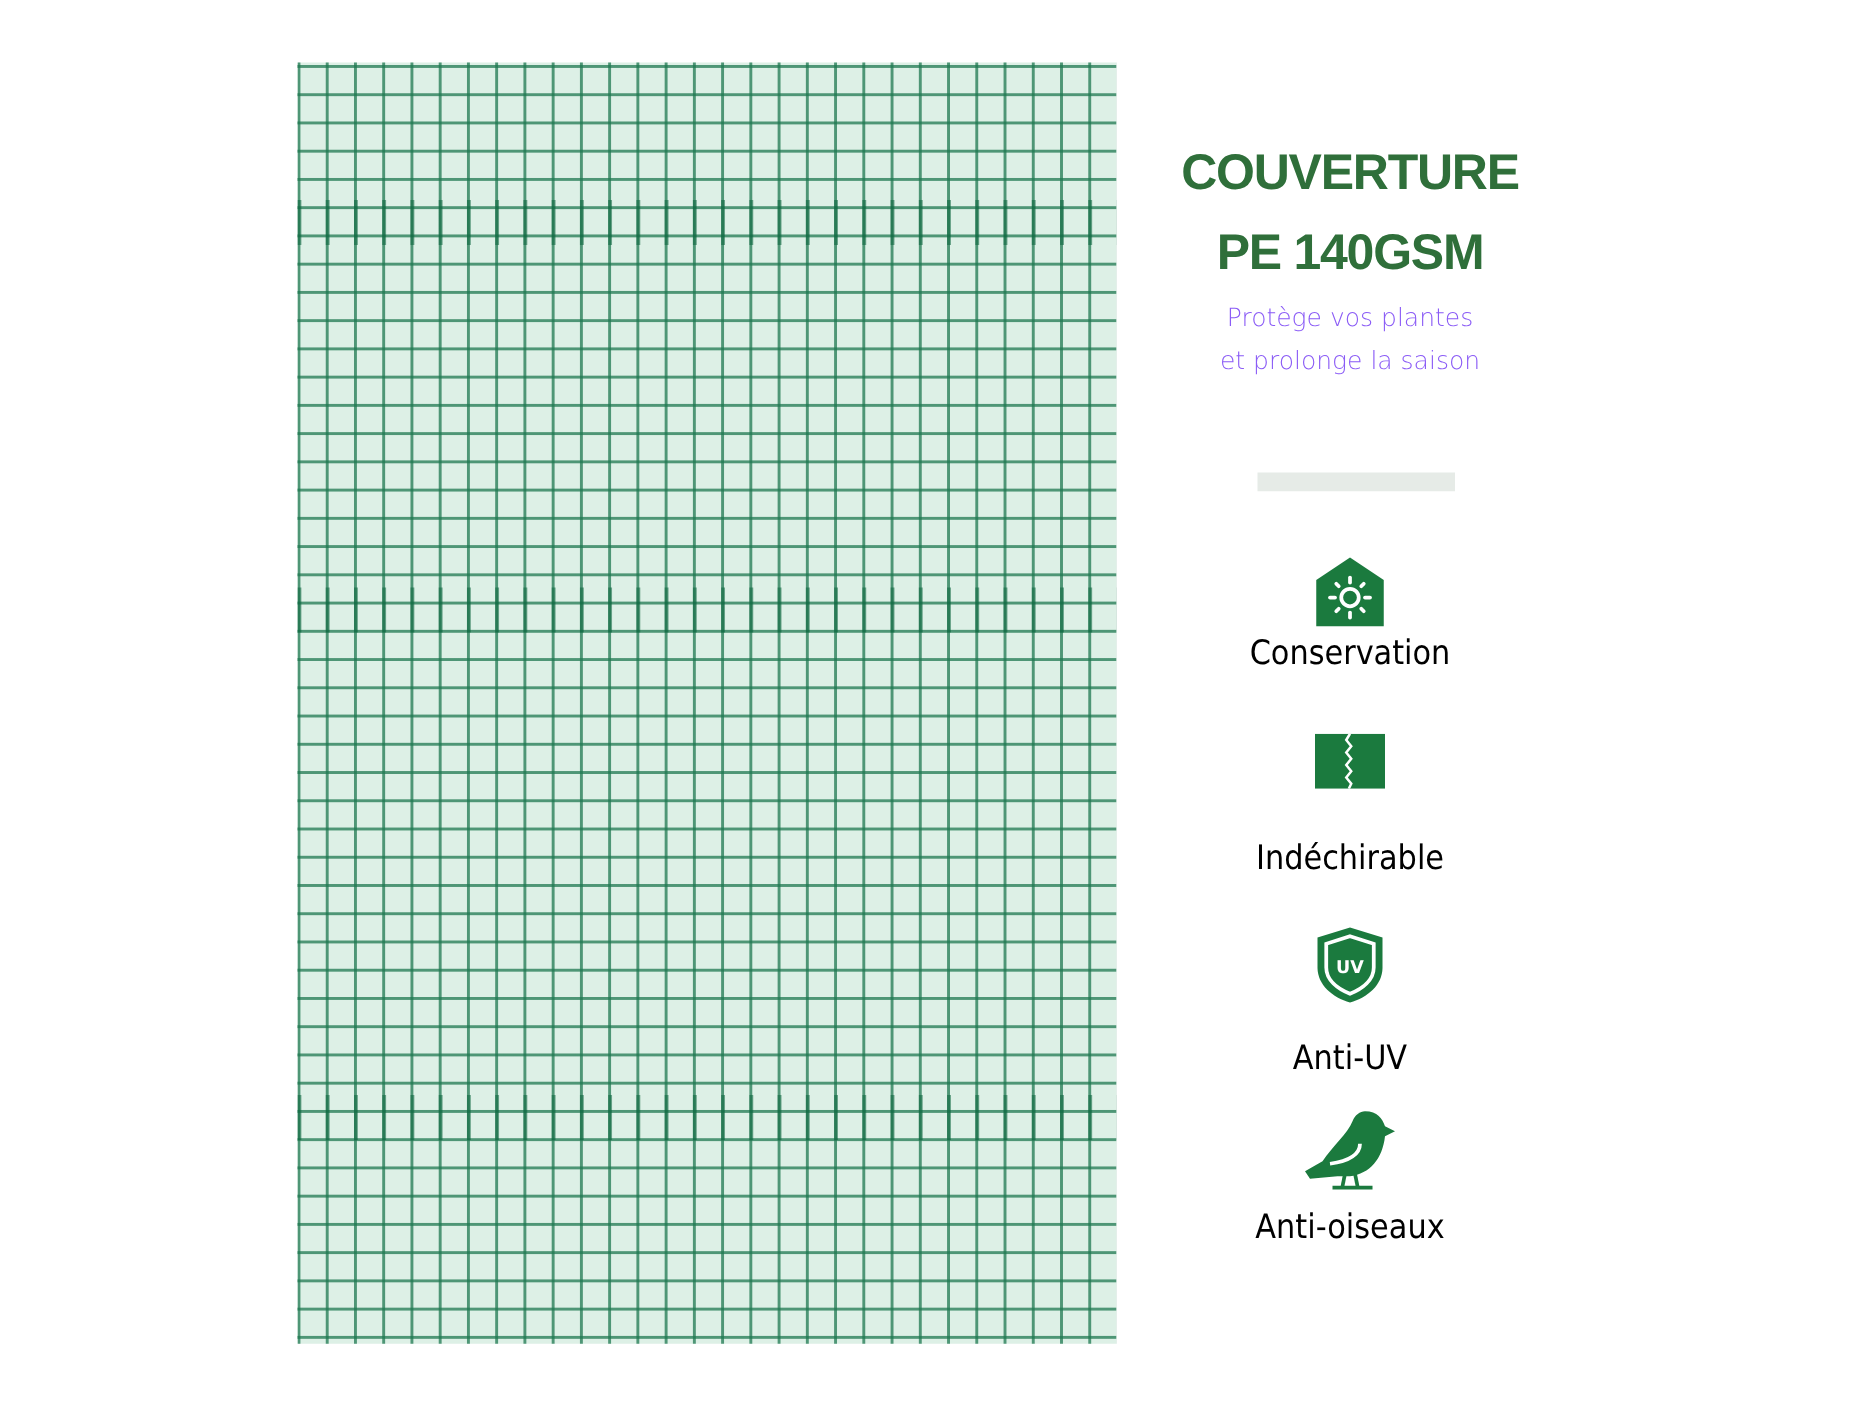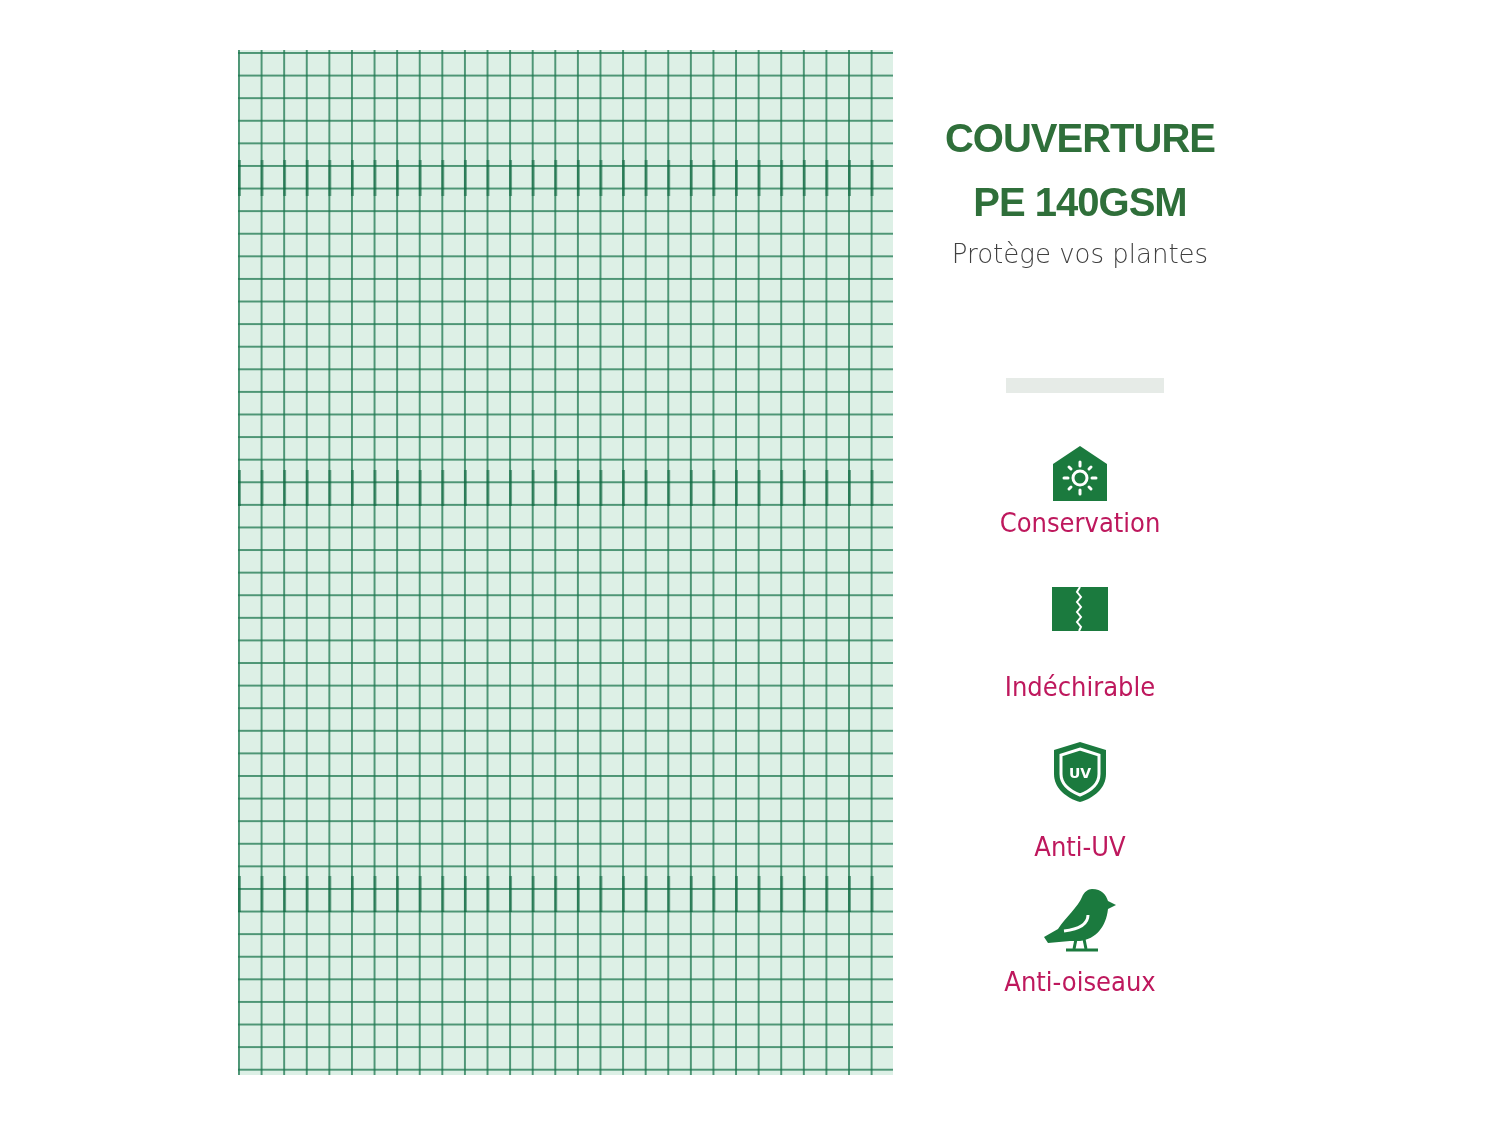--- a/index.html
+++ b/index.html
@@ -23,44 +23,45 @@
   }
   .right {
     position: absolute; left: 900px; top: 0; width: 360px; text-align: center; color: #2a6b3a;
   }
   .title {
     position: absolute; left: 0; width: 360px; font-family: "Liberation Sans", sans-serif; font-weight: bold;
     font-size: 40px; color: #2f6f3a; letter-spacing: -1px; line-height: 60px;
   }
   .subtitle {
     position: absolute; left: 0; top: 237px; width: 360px; font-family: "DejaVu Sans", sans-serif;
-    font-weight: 300; font-size: 26px; line-height: 34px; color: #404040; font-stretch: condensed;
+    font-weight: 300; font-size: 20px; line-height: 34px; color: #8b5cf6; font-stretch: condensed;
   }
   .divider { position: absolute; left: 106px; top: 378px; width: 158px; height: 15px; background: #e6ebe7; }
   .feature { position: absolute; left: 0; width: 360px; text-align: center; }
   .feature .label {
-    font-family: "DejaVu Sans", sans-serif; font-size: 27px; color: #be185d; line-height: 30px; font-stretch: condensed;
+    font-family: "DejaVu Sans", sans-serif; font-size: 27px; color: #000000; line-height: 30px; font-stretch: condensed;
   }
   .icon { display: block; margin: 0 auto; }
 </style>
 </head>
 <body>
 
 <div class="mesh">
   <div class="band" style="top:110px"></div>
   <div class="band" style="top:420px"></div>
   <div class="band" style="top:826px"></div>
 </div>
 
 <div class="right">
   <div class="title" style="top:108px">COUVERTURE</div>
   <div class="title" style="top:172px">PE 140GSM</div>
 
   <div class="subtitle">
     <div>Protège vos plantes</div>
+    <div>et prolonge la saison</div>
   </div>
 
   <div class="divider"></div>
 
   <div class="feature" style="top:444px">
     <svg class="icon" width="60" height="60" viewBox="0 0 60 60">
       <path d="M3 20 L30 2 L57 20 L57 57 L3 57 Z" fill="#1b7a3e"></path>
       <circle cx="30" cy="34" r="7" fill="none" stroke="#fff" stroke-width="3"></circle>
       <g stroke="#fff" stroke-width="3" stroke-linecap="round">
         <line x1="30" y1="18" x2="30" y2="22"></line>

